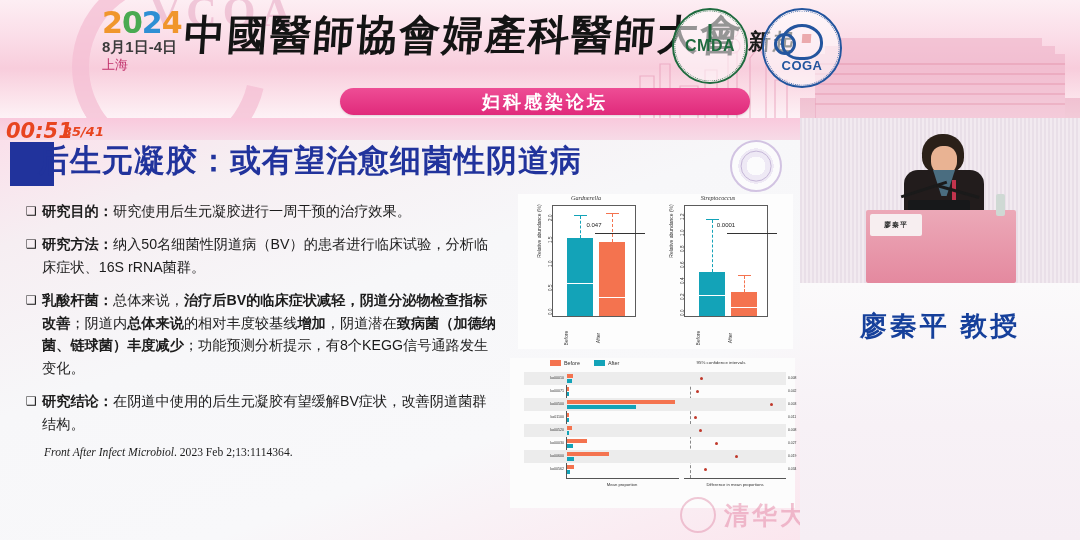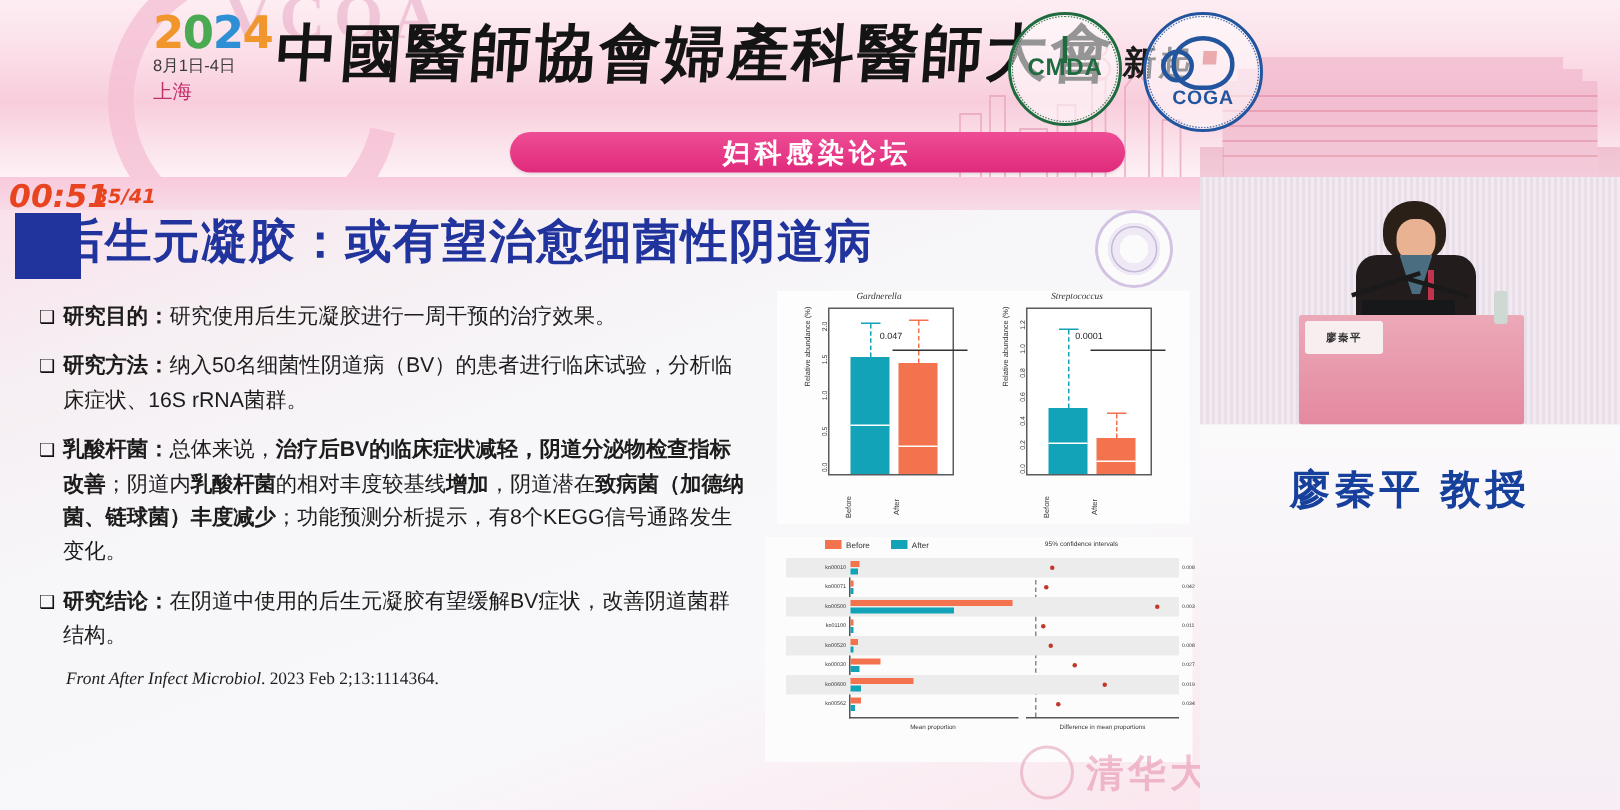--- a/index.html
+++ b/index.html
@@ -16,21 +16,21 @@
   .vcoa{position:absolute;left:150px;top:-12px;font-size:42px;letter-spacing:6px;font-weight:700;
     color:#e7a9c4;opacity:.55;font-family:"Liberation Serif",serif;}
 
   .logo2024{position:absolute;left:102px;top:8px;width:82px;text-align:left;line-height:1;}
   .logo2024 .yr{font-size:30px;font-weight:800;letter-spacing:-1px;font-family:"DejaVu Sans",sans-serif;}
   .logo2024 .yr i{font-style:normal;}
   .logo2024 .yr .c1{color:#f0962c;}
   .logo2024 .yr .c2{color:#4aaa52;}
   .logo2024 .yr .c3{color:#2f8fd4;}
   .logo2024 .yr .c4{color:#f0962c;}
-  .logo2024 .dates{font-size:11px;font-weight:400;color:#3b3b3b;margin-top:1px;letter-spacing:0px;}
+  .logo2024 .dates{font-size:15px;font-weight:700;color:#3b3b3b;margin-top:1px;letter-spacing:0px;}
   .logo2024 .city{font-size:13px;color:#c0306a;margin-top:4px;font-family:"Liberation Serif",serif;}
 
   .cn-title{position:absolute;left:184px;top:8px;width:470px;height:62px;
     font-family:"Liberation Serif",serif;font-weight:700;font-size:41px;color:#141414;
     letter-spacing:2px;white-space:nowrap;transform:skewX(-4deg);}
   .cn-title .sm{font-size:22px;color:#1b1b1b;margin-left:6px;}
   .cn-title .dot{display:inline-block;width:9px;height:9px;background:#d2434a;margin-left:5px;vertical-align:6px;}
   .en-title{position:absolute;left:190px;top:66px;font-size:13.2px;letter-spacing:1.6px;
     color:#2e2e2e;font-weight:600;font-variant:small-caps;white-space:nowrap;}
 
@@ -233,21 +233,21 @@
         <div class="bullet">
           <span class="mark">❑</span>
           <span class="body"><b class="lead">研究目的：</b><span>研究使用后生元凝胶进行一周干预的治疗效果。</span></span>
         </div>
         <div class="bullet">
           <span class="mark">❑</span>
           <span class="body"><b class="lead">研究方法：</b><span>纳入50名细菌性阴道病（BV）的患者进行临床试验，分析临床症状、16S rRNA菌群。</span></span>
         </div>
         <div class="bullet">
           <span class="mark">❑</span>
-          <span class="body"><b class="lead">乳酸杆菌：</b><span>总体来说，</span><b class="em">治疗后BV的临床症状减轻，阴道分泌物检查指标改善</b><span>；阴道内</span><b class="em">乳酸杆菌</b><span>的相对丰度较基线</span><b class="em">增加</b><span>，阴道潜在</span><b class="em">致病菌（加德纳菌、链球菌）丰度减少</b><span>；功能预测分析提示，有8个KEGG信号通路发生变化。</span></span>
+          <span class="body"><b class="lead">乳酸杆菌：</b><span>总体来说，</span><b class="em">治疗后BV的临床症状减轻，阴道分泌物检查指标改善</b><span>；阴道内</span><b class="em">总体来说</b><span>的相对丰度较基线</span><b class="em">增加</b><span>，阴道潜在</span><b class="em">致病菌（加德纳菌、链球菌）丰度减少</b><span>；功能预测分析提示，有8个KEGG信号通路发生变化。</span></span>
         </div>
         <div class="bullet">
           <span class="mark">❑</span>
           <span class="body"><b class="lead">研究结论：</b><span>在阴道中使用的后生元凝胶有望缓解BV症状，改善阴道菌群结构。</span></span>
         </div>
       </div>
 
     <div class="citation"><i>Front After Infect Microbiol</i><span>. 2023 Feb 2;13:1114364.</span></div>
 
     <div class="figs">

